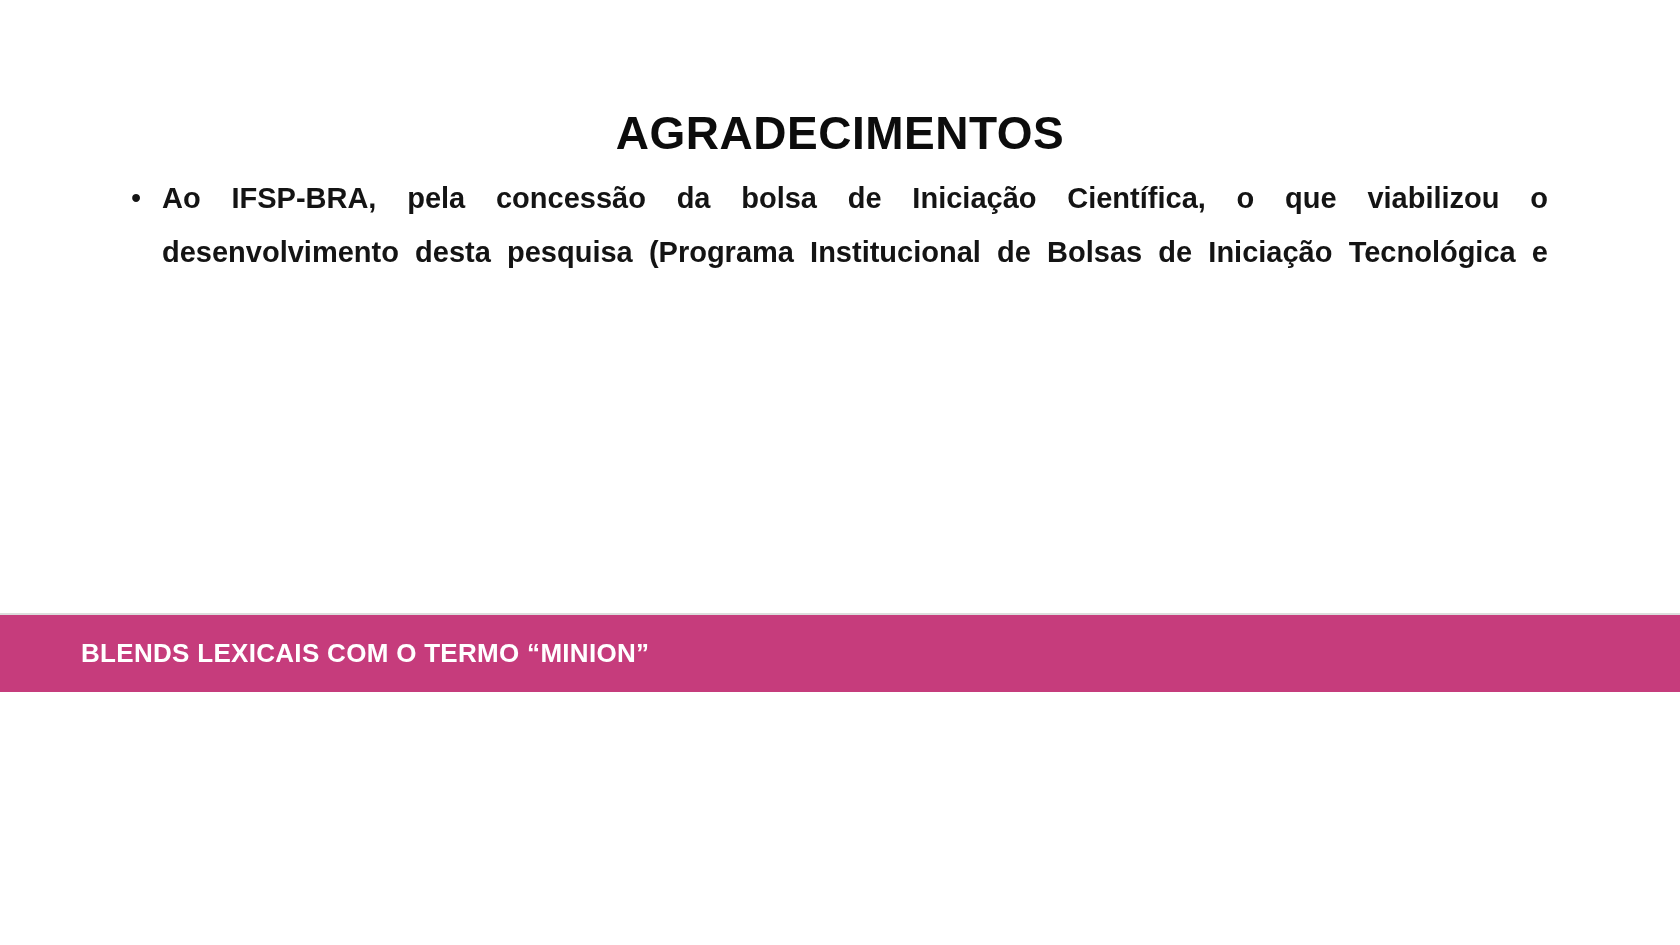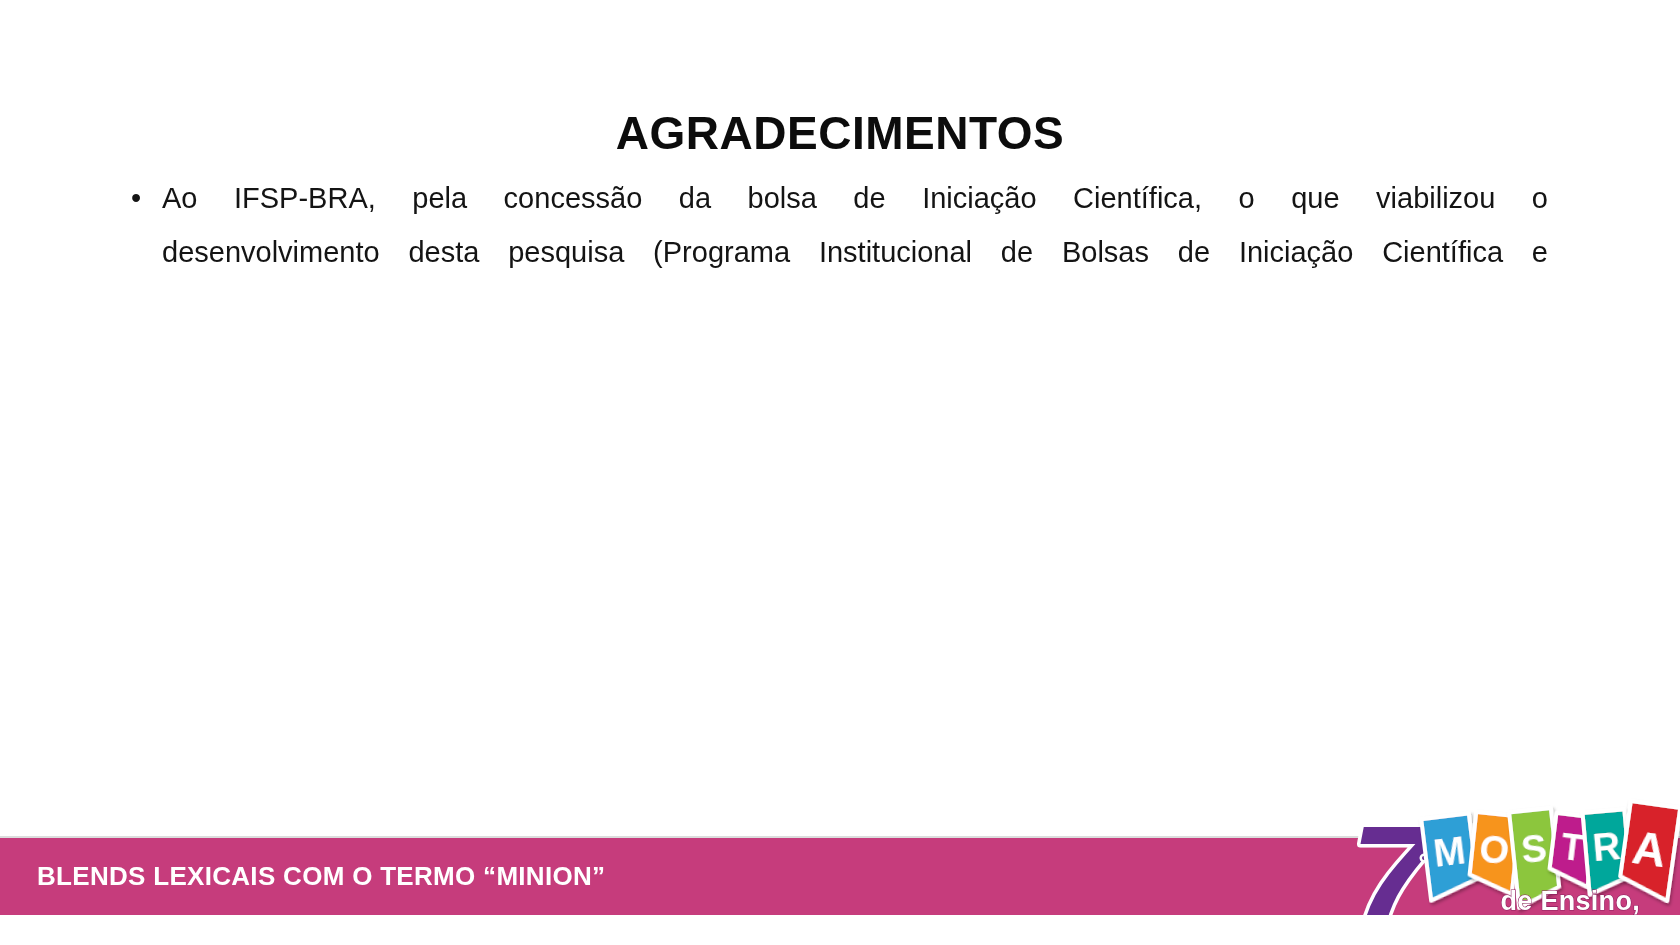--- a/index.html
+++ b/index.html
@@ -1,41 +1,41 @@
 <!DOCTYPE html>
 <html><head>
 <meta charset="utf-8">
 <style>
   html,body { margin:0; padding:0; background:#fff; }
   .slide {
-    position:relative; width:1680px; height:915px;
+    position:relative; width:1680px; height:692px;
     background:#ffffff; overflow:hidden;
     font-family:"Liberation Sans", sans-serif;
   }
   .slide-title {
     position:absolute; top:110px; left:0; right:0;
     margin:0; text-align:center;
     font-size:46px; font-weight:bold; color:#0c0c0c;
     letter-spacing:0.5px; line-height:1;
   }
   .bullet-marker {
     position:absolute; left:131px; top:172px;
     font-size:29px; line-height:53.5px; color:#141414;
   }
   .body-block {
     position:absolute; left:162px; top:172px; width:1386px;
     font-size:29px; color:#141414;
   }
   .body-line { line-height:53.5px; }
-  .body-line.just { text-align:justify; text-align-last:justify; }
+  .body-line.just { text-align:justify; text-align-last:justify;font-weight:bold; }
   .footer-bar {
     position:absolute; left:0; right:0; bottom:0; height:77px;
     background:#C63C7C; border-top:2px solid #dcdcdc;
     box-sizing:content-box;
-    display:flex; align-items:center;
+    display:flex; align-items:center;padding-left:44px;
   }
   .footer-title {
     color:#ffffff; font-size:26px; font-weight:bold;
     padding-left:37px; letter-spacing:0.3px; white-space:nowrap;
   }
   .logo-svg {
     position:absolute; left:1340px; top:785px;
     width:340px; height:160px; overflow:visible;
   }
   .flag-letter {
@@ -57,21 +57,21 @@
 <body>
 
 <div class="slide">
 
   <h1 class="slide-title">AGRADECIMENTOS</h1>
 
   <span class="bullet-marker">•</span>
 
   <div class="body-block">
     <div class="body-line just">Ao IFSP-BRA, pela concessão da bolsa de Iniciação Científica, o que viabilizou o</div>
-    <div class="body-line just">desenvolvimento desta pesquisa (Programa Institucional de Bolsas de Iniciação Científica e</div>
+    <div class="body-line just">desenvolvimento desta pesquisa (Programa Institucional de Bolsas de Iniciação Tecnológica e</div>
   </div>
 
   <div class="footer-bar">
     <div class="footer-title">BLENDS LEXICAIS COM O TERMO “MINION”</div>
   </div>
 
   <svg class="logo-svg" viewBox="0 0 340 160">
     <defs>
       <filter id="flagShadow" x="-40%" y="-40%" width="180%" height="180%">
         <feDropShadow dx="1.5" dy="2.5" stdDeviation="1.6" flood-color="#000000" flood-opacity="0.3"></feDropShadow>

